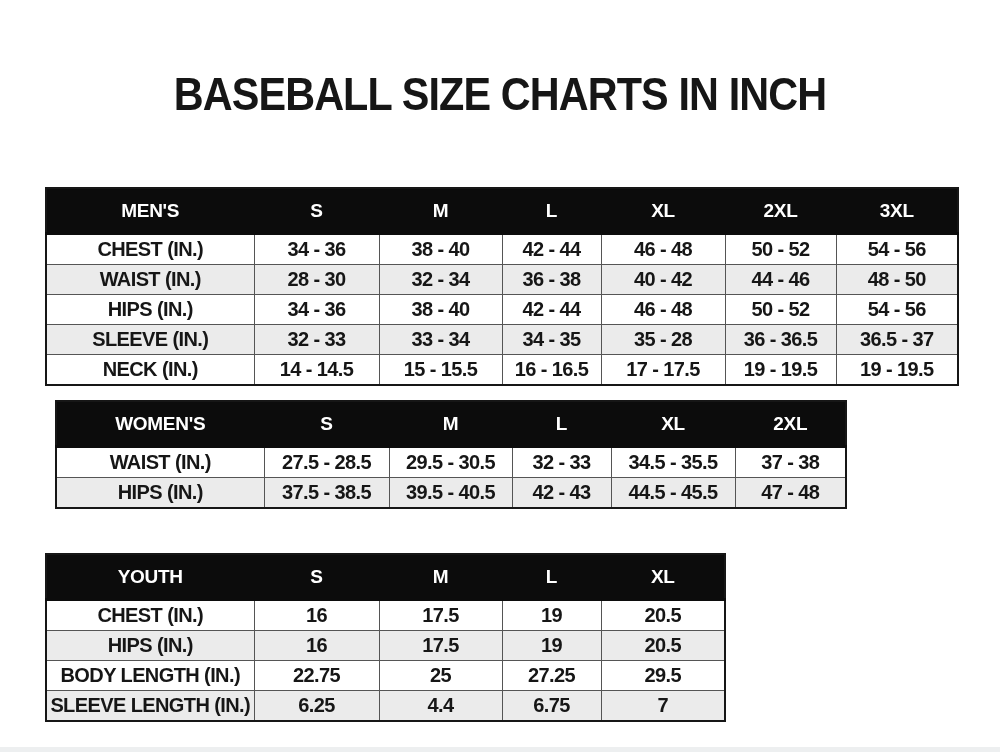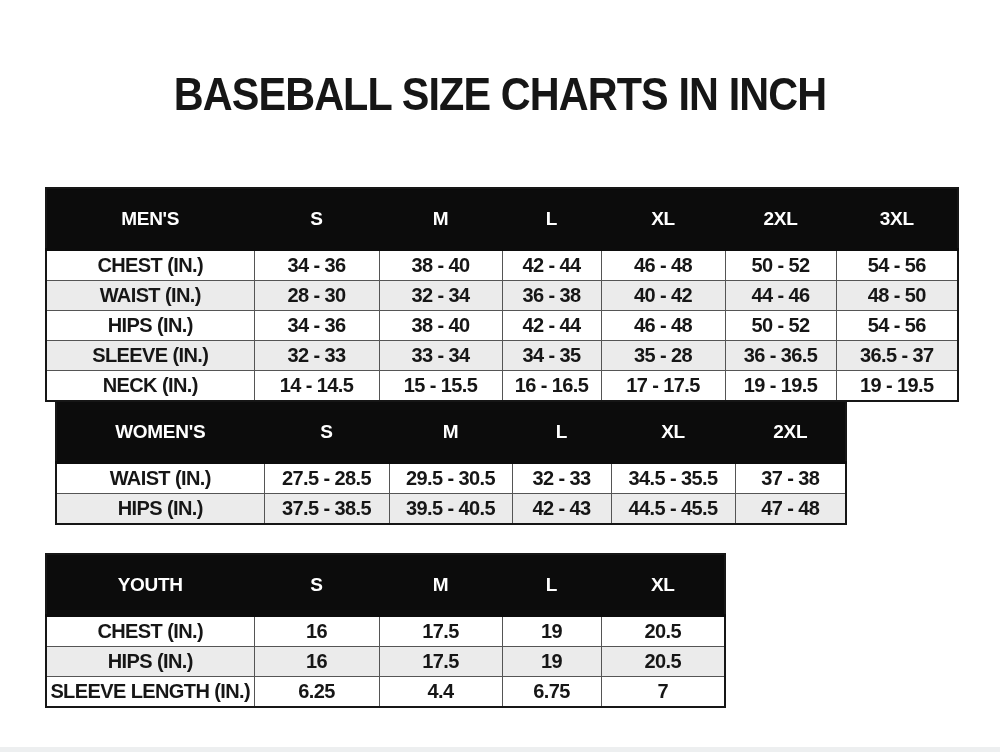--- a/index.html
+++ b/index.html
@@ -40,21 +40,21 @@
   .table-mens   { top: 187px; }
   .table-womens { top: 400px; margin-left: 10px; }
   .table-youth  { top: 553px; }
 
   .size-table th {
     background: var(--header-bg, #0c0c0c);
     color: var(--header-text, #ffffff);
     font-size: 19px;
     font-weight: 700;
     height: 27px;
-    padding: 16px;
+    padding: 8px;
     letter-spacing: -0.3px;
     border: 1px solid var(--header-bg, #0c0c0c);
     border-bottom: 3px solid var(--header-bg, #0c0c0c);
   }
   .size-table td {
     border: 1px solid var(--grid-line, #555555);
     font-size: 20px;
     font-weight: 700;
     color: var(--text, #161616);
     text-align: center;
@@ -216,20 +216,27 @@
         <td>20.5</td>
       </tr>
       <tr>
         <td>HIPS (IN.)</td>
         <td>16</td>
         <td>17.5</td>
         <td>19</td>
         <td>20.5</td>
       </tr>
       <tr>
+        <td>BODY LENGTH (IN.)</td>
+        <td>22.75</td>
+        <td>25</td>
+        <td>27.25</td>
+        <td>29.5</td>
+      </tr>
+      <tr>
         <td>SLEEVE LENGTH (IN.)</td>
         <td>6.25</td>
         <td>4.4</td>
         <td>6.75</td>
         <td>7</td>
       </tr>
     </tbody>
   </table>
 
 <div class="bottom-strip"></div>

